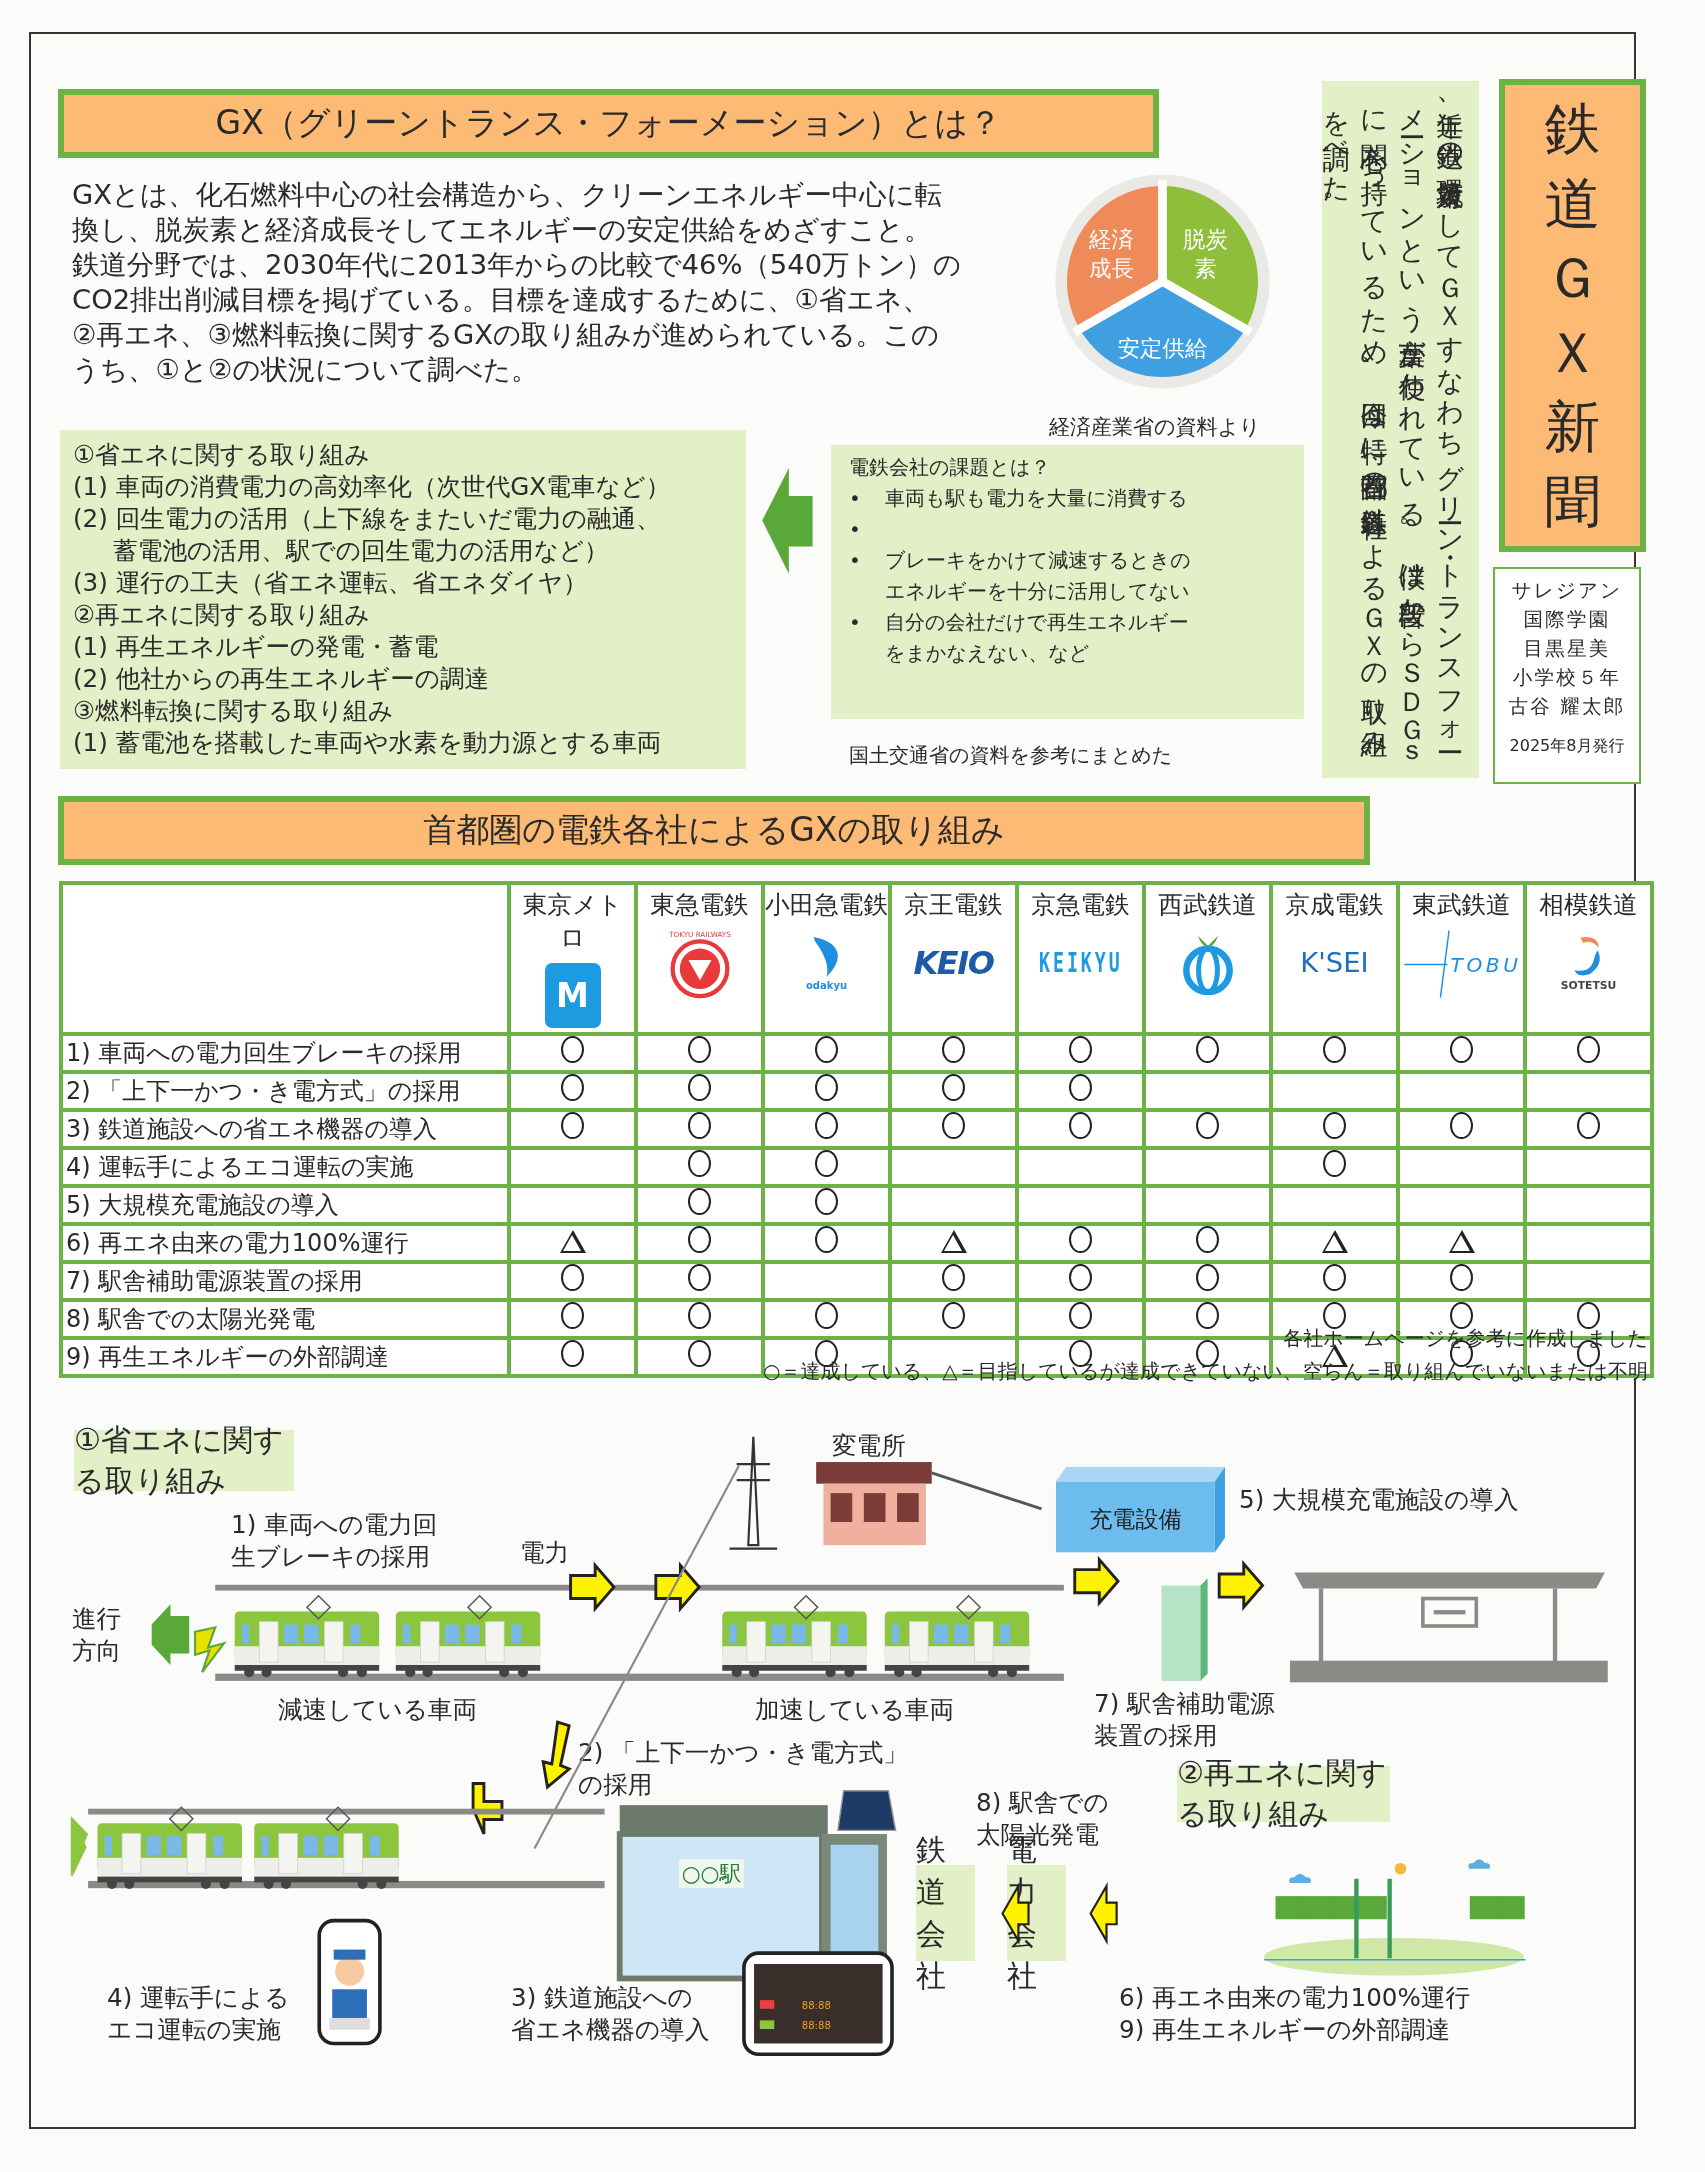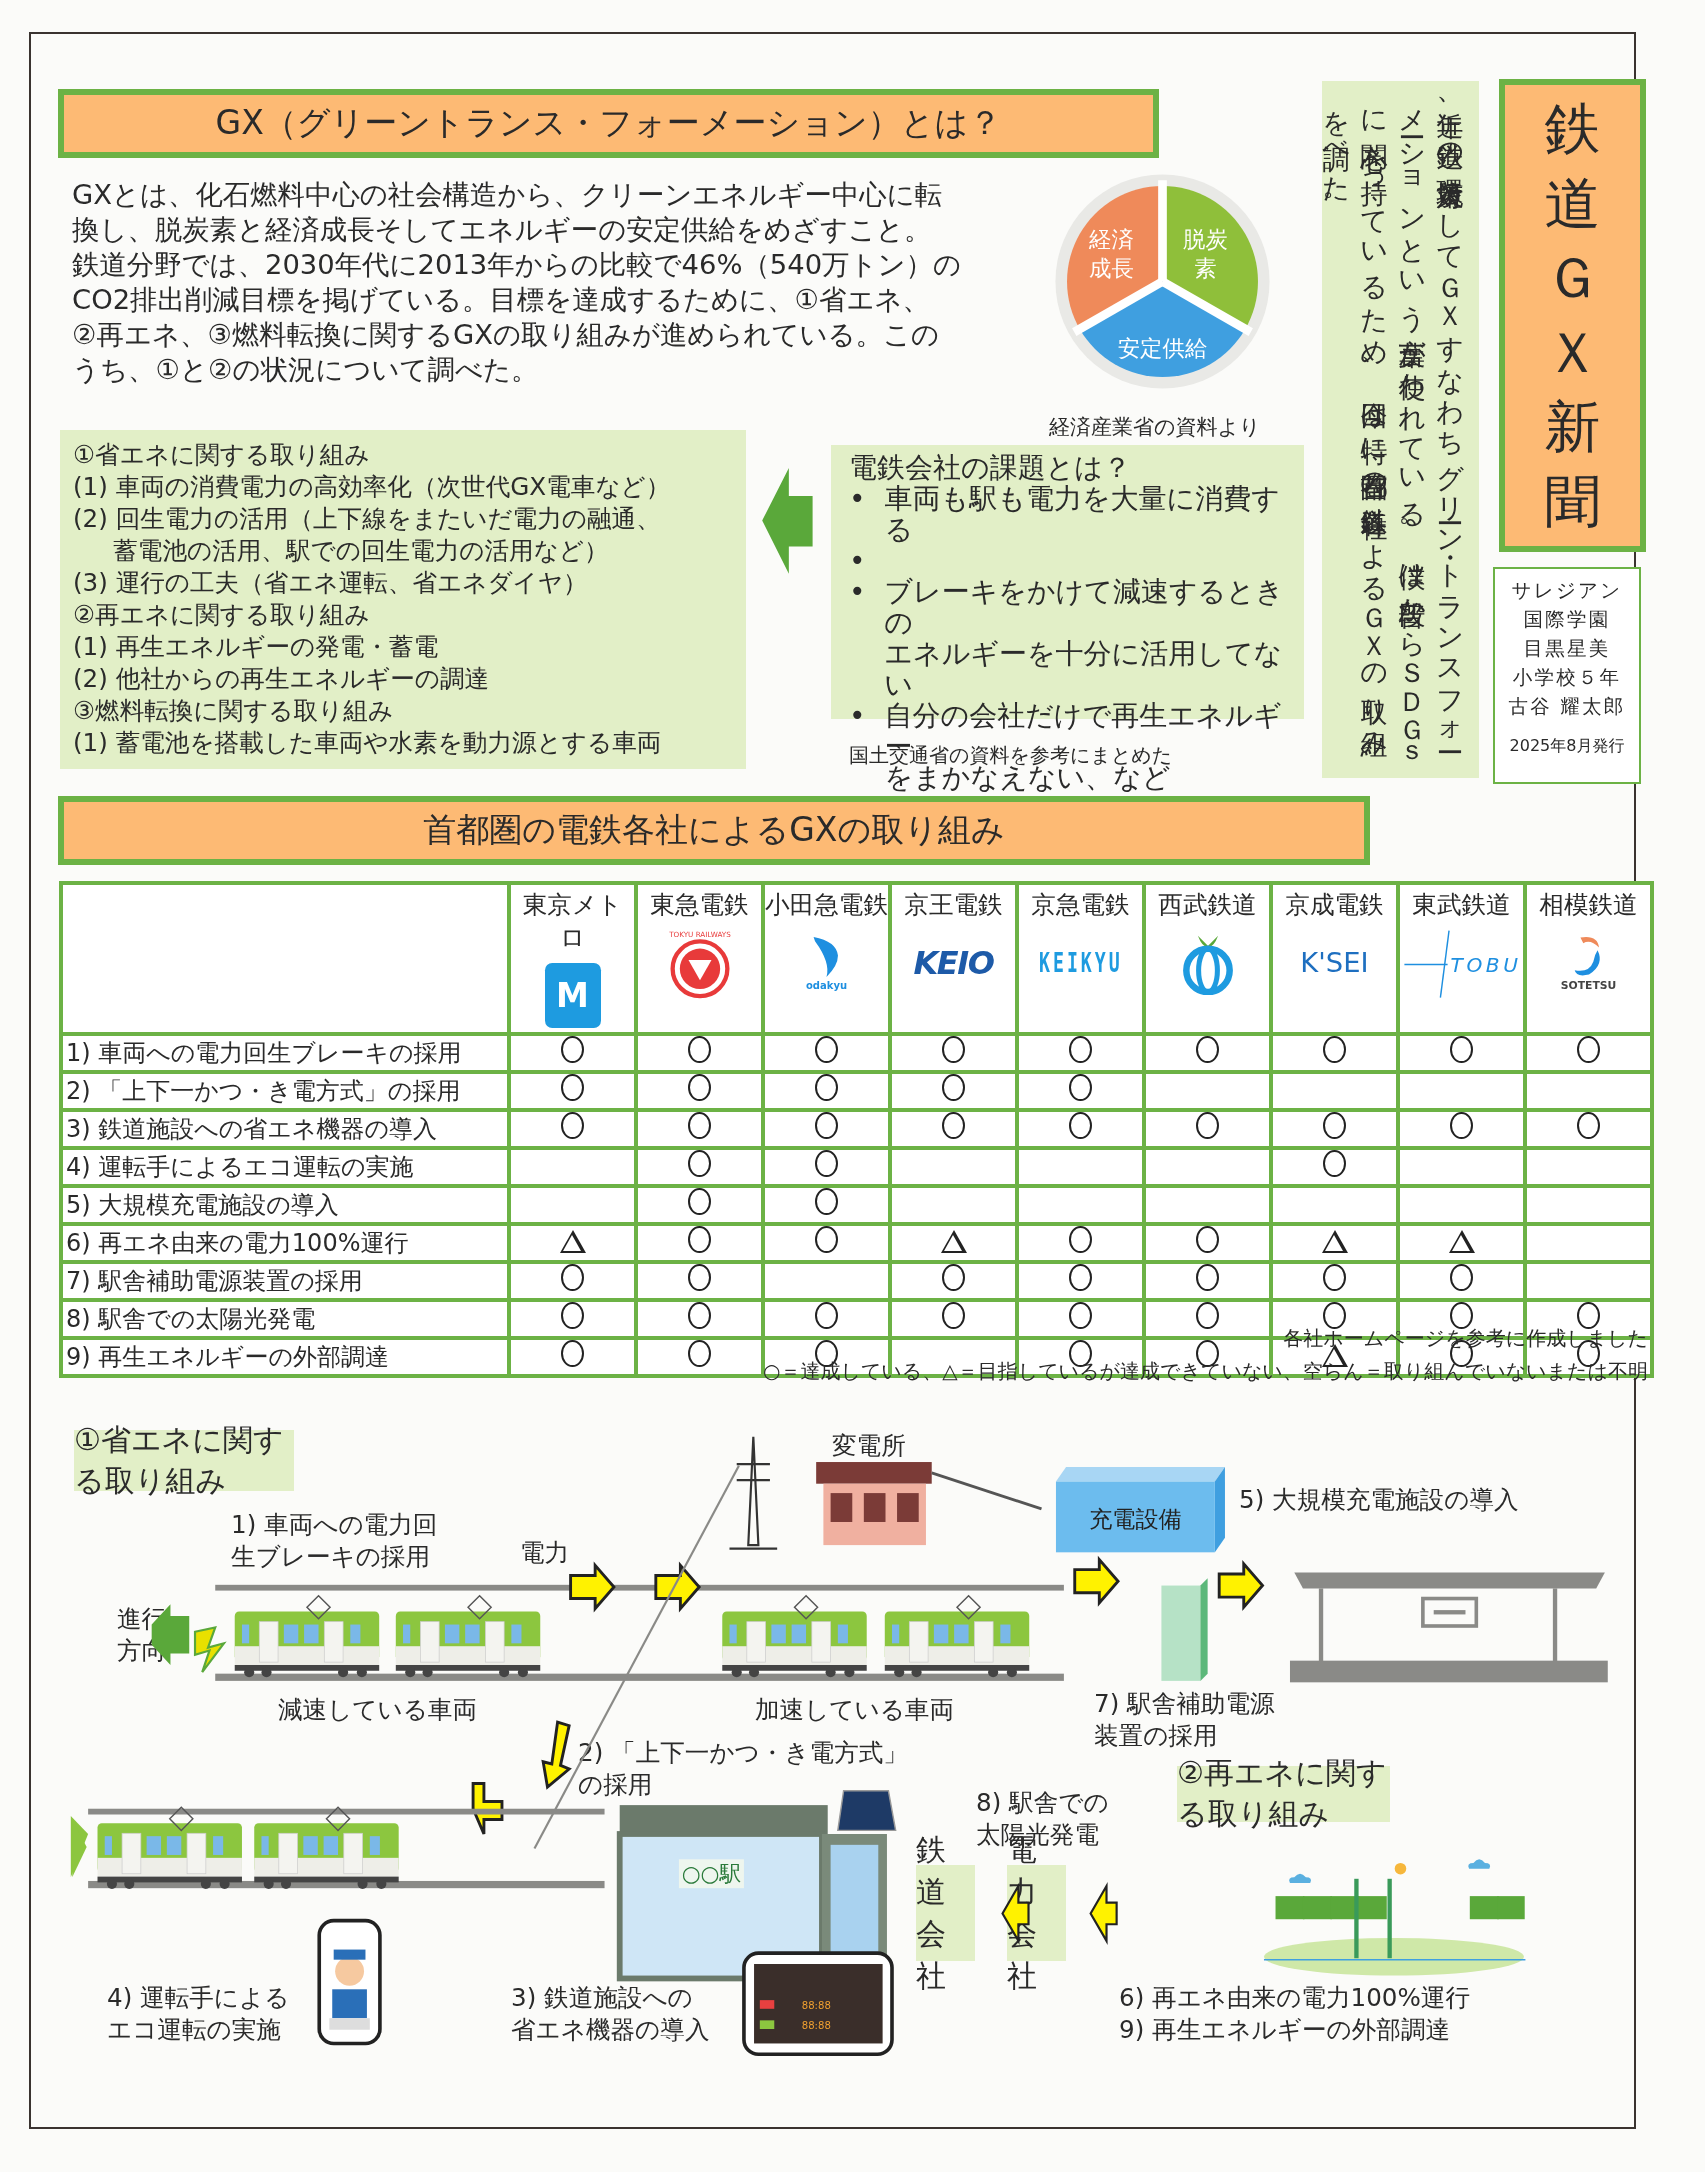--- a/index.html
+++ b/index.html
@@ -98,21 +98,21 @@
   <div>③燃料転換に関する取り組み</div>
   <div>(1) 蓄電池を搭載した車両や水素を動力源とする車両</div>
 </div>
 
 <div class="abs" style="left:762px;top:468px;">
   <svg width="58" height="108" viewBox="0 0 80 150">
       <polygon points="0,73 37,0 37,39 70,39 70,109 37,109 37,147" fill="#5aa83a"></polygon>
     </svg>
 </div>
 
-<div class="abs pale" style="left:831px;top:445px;width:473px;height:274px;box-sizing:border-box;padding:7.2px 0 0 18px;font-size:28px;line-height:31px;">
+<div class="abs pale" style="left:831px;top:445px;width:473px;height:274px;box-sizing:border-box;padding:7.2px 0 0 18px;font-size:20px;line-height:31px;">
   <div>電鉄会社の課題とは？</div>
   <div style="display:flex;">
       <span style="width:36px;">•</span>
       <div>
         <div>車両も駅も電力を大量に消費する</div>
       </div>
     </div>
   <div style="display:flex;">
       <span style="width:36px;">•</span>
     </div>
@@ -342,21 +342,21 @@
 </table>
 
 <div class="abs" style="right:58px;top:1358px;font-size:20px;text-align:right;">○＝達成している、△＝目指しているが達成できていない、空らん＝取り組んでいないまたは不明</div>
 <div class="abs" style="right:58px;top:1325px;font-size:20px;">各社ホームページを参考に作成しました</div>
 
 <div class="abs pale" style="left:74px;top:1430px;width:220px;height:61px;display:flex;align-items:center;justify-content:center;font-size:30px;">①省エネに関する取り組み</div>
 <div class="abs pale" style="left:1177px;top:1766px;width:213px;height:56px;display:flex;align-items:center;justify-content:center;font-size:30px;">②再エネに関する取り組み</div>
 
 <div class="abs label" style="left:231px;top:1509px;"><div>1) 車両への電力回</div><div>生ブレーキの採用</div></div>
 <div class="abs label" style="left:520px;top:1537px;">電力</div>
-<div class="abs label" style="left:72px;top:1603px;margin-left:45px;"><div>進行</div><div>方向</div></div>
+<div class="abs label" style="left:72px;top:1603px;"><div>進行</div><div>方向</div></div>
 <div class="abs label" style="left:278px;top:1694px;">減速している車両</div>
 <div class="abs label" style="left:755px;top:1694px;">加速している車両</div>
 <div class="abs label" style="left:832px;top:1430px;">変電所</div>
 <div class="abs label" style="left:1239px;top:1484px;">5) 大規模充電施設の導入</div>
 <div class="abs label" style="left:1094px;top:1688px;"><div>7) 駅舎補助電源</div><div>装置の採用</div></div>
 <div class="abs label" style="left:578px;top:1737px;"><div>2) 「上下一かつ・き電方式」</div><div>の採用</div></div>
 <div class="abs label" style="left:976px;top:1787px;"><div>8) 駅舎での</div><div>太陽光発電</div></div>
 <div class="abs label" style="left:107px;top:1982px;"><div>4) 運転手による</div><div>エコ運転の実施</div></div>
 <div class="abs label" style="left:511px;top:1982px;"><div>3) 鉄道施設への</div><div>省エネ機器の導入</div></div>
 <div class="abs label" style="left:1119px;top:1982px;"><div>6) 再エネ由来の電力100%運行</div><div>9) 再生エネルギーの外部調達</div></div>

